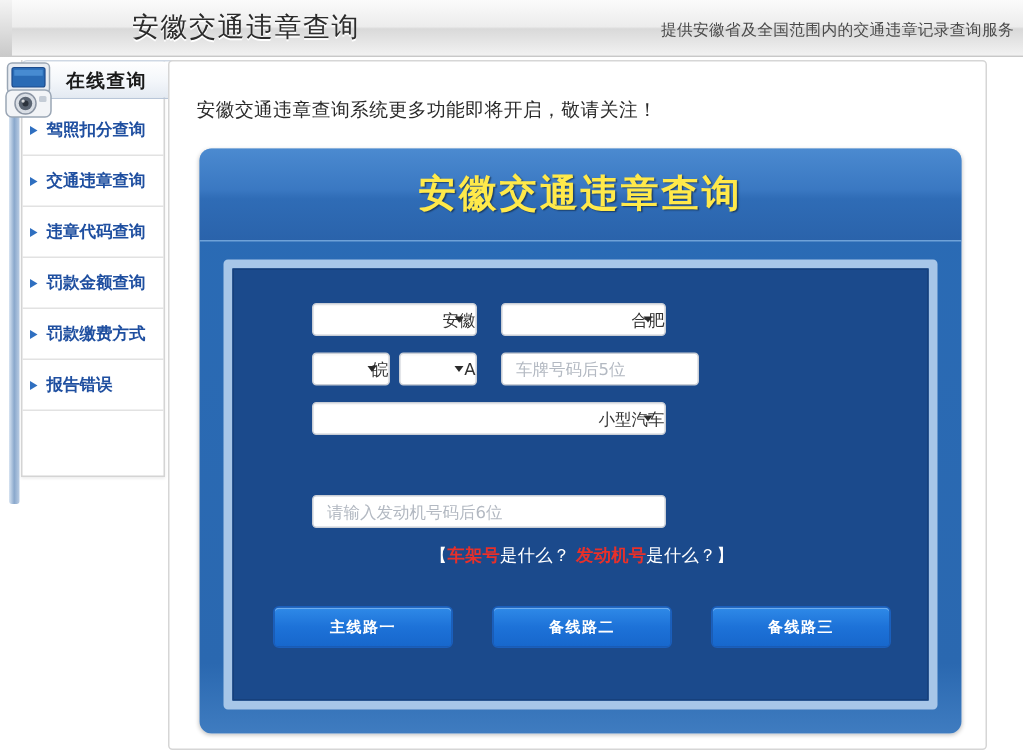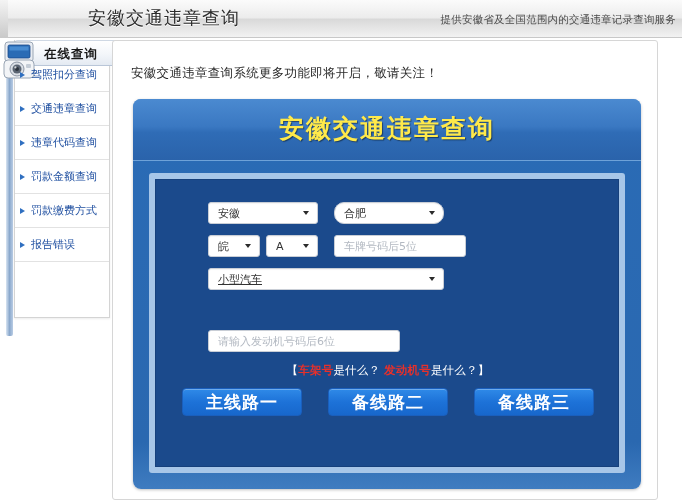--- a/index.html
+++ b/index.html
@@ -53,21 +53,21 @@
     border-radius: 4px 4px 0 0;
   }
   .tab-head-label {
     position: absolute; left: 44px; top: 46px;
     font-size: 12.5px; font-weight: bold; color: #1a1a1a;
     letter-spacing: 1px;
   }
   .device-icon {
     position: absolute; left: 2px; top: 40px; width: 42px; height: 44px;
   }
-  .nav-list { position: absolute; left: 15px; top: 58px; width: 94px; }
+  .nav-list { position: absolute; left: 15px; top: 70px; width: 94px; font-weight: bold; }
   .nav-item {
     position: relative; height: 34px; line-height: 34px;
     border-bottom: 1px solid #e2e2e2;
     padding-left: 16px;
     font-size: 11px; color: #1f4fa0;
     white-space: nowrap; overflow: hidden;
     cursor: pointer;
   }
   .nav-item:last-child { border-bottom: 1px solid #e2e2e2; }
   .nav-arrow {
@@ -129,20 +129,21 @@
     position: absolute;
     height: 22px;
     background: #ffffff;
     border: 1px solid #c9ced6;
     border-radius: 3px;
     font-size: 11px; color: #333;
     line-height: 22px;
     padding-left: 9px;
     cursor: pointer;
     box-shadow: inset 0 1px 1px rgba(0,0,0,0.04);
+    text-align: right;
   }
   .sel .caret {
     position: absolute; right: 8px; top: 50%; margin-top: -2px;
     width: 0; height: 0;
     border-top: 4px solid #2b2b2b;
     border-left: 3.5px solid transparent;
     border-right: 3.5px solid transparent;
   }
   .txt {
     position: absolute;
@@ -161,26 +162,26 @@
   .hint {
     position: absolute; left: 0; width: 464px; top: 183px;
     text-align: center;
     font-size: 11.5px; color: #ffffff;
     letter-spacing: 0.2px;
   }
   .hint .red { color: #e8302a; font-weight: bold; }
 
   .btn-row { position: absolute; left: 0; top: 208px; width: 464px; height: 28px; }
   .btn {
-    position: absolute; top: 0;
+    position: absolute; top: 16px;
     width: 120px; height: 28px;
     background: linear-gradient(to bottom, #2f8ae8 0%, #1d72d8 50%, #1767cc 100%);
     border: 1px solid #1a5fbd;
     border-radius: 4px;
-    color: #ffffff; font-size: 17px; font-weight: bold;
+    color: #ffffff; font-size: 10px; font-weight: bold;
     text-align: center; line-height: 27px;
     letter-spacing: 1px;
     cursor: pointer;
     box-shadow: inset 0 1px 0 rgba(255,255,255,0.3);
   }
 </style>
 </head>
 <body>
 
 <div class="page">
@@ -245,47 +246,47 @@
       </div>
 
       <div class="panel-frame">
         <div class="panel-inner">
 
           <div class="row" style="top:22px;">
             <div class="sel" style="left:52px; width:110px;">
               <span>安徽</span>
               <span class="caret"></span>
             </div>
-            <div class="sel" style="left:178px; width:110px;border-radius:10px;">
+            <div class="sel" style="left:178px; width:110px;">
               <span>合肥</span>
               <span class="caret"></span>
             </div>
           </div>
 
           <div class="row" style="top:55px;">
             <div class="sel" style="left:52px; width:52px;">
               <span>皖</span>
               <span class="caret"></span>
             </div>
             <div class="sel" style="left:110px; width:52px;">
               <span>A</span>
               <span class="caret"></span>
             </div>
             <input class="txt" type="text" style="left: 178px; width: 132px;" placeholder="车牌号码后5位">
           </div>
 
           <div class="row" style="top:88px;">
-            <div class="sel" style="left:52px; width:236px;text-decoration:underline;">
+            <div class="sel" style="left:52px; width:236px;">
               <span>小型汽车</span>
               <span class="caret"></span>
             </div>
           </div>
 
           <div class="row" style="top:150px;">
-            <input class="txt" type="text" style="left: 52px; width: 192px;" placeholder="请输入发动机号码后6位">
+            <input class="txt" type="text" style="left: 52px; width: 236px;" placeholder="请输入发动机号码后6位">
           </div>
 
           <div class="hint">
             <span>【</span><a class="red" href="#" style="text-decoration:none;margin-top:11px;">车架号</a><span>是什么？</span><span>&nbsp;</span><a class="red" href="#" style="text-decoration:none;">发动机号</a><span>是什么？</span><span>】</span>
           </div>
 
           <div class="btn-row">
             <div class="btn" style="left:26px;">主线路一</div>
             <div class="btn" style="left:172px;">备线路二</div>
             <div class="btn" style="left:318px;">备线路三</div>

